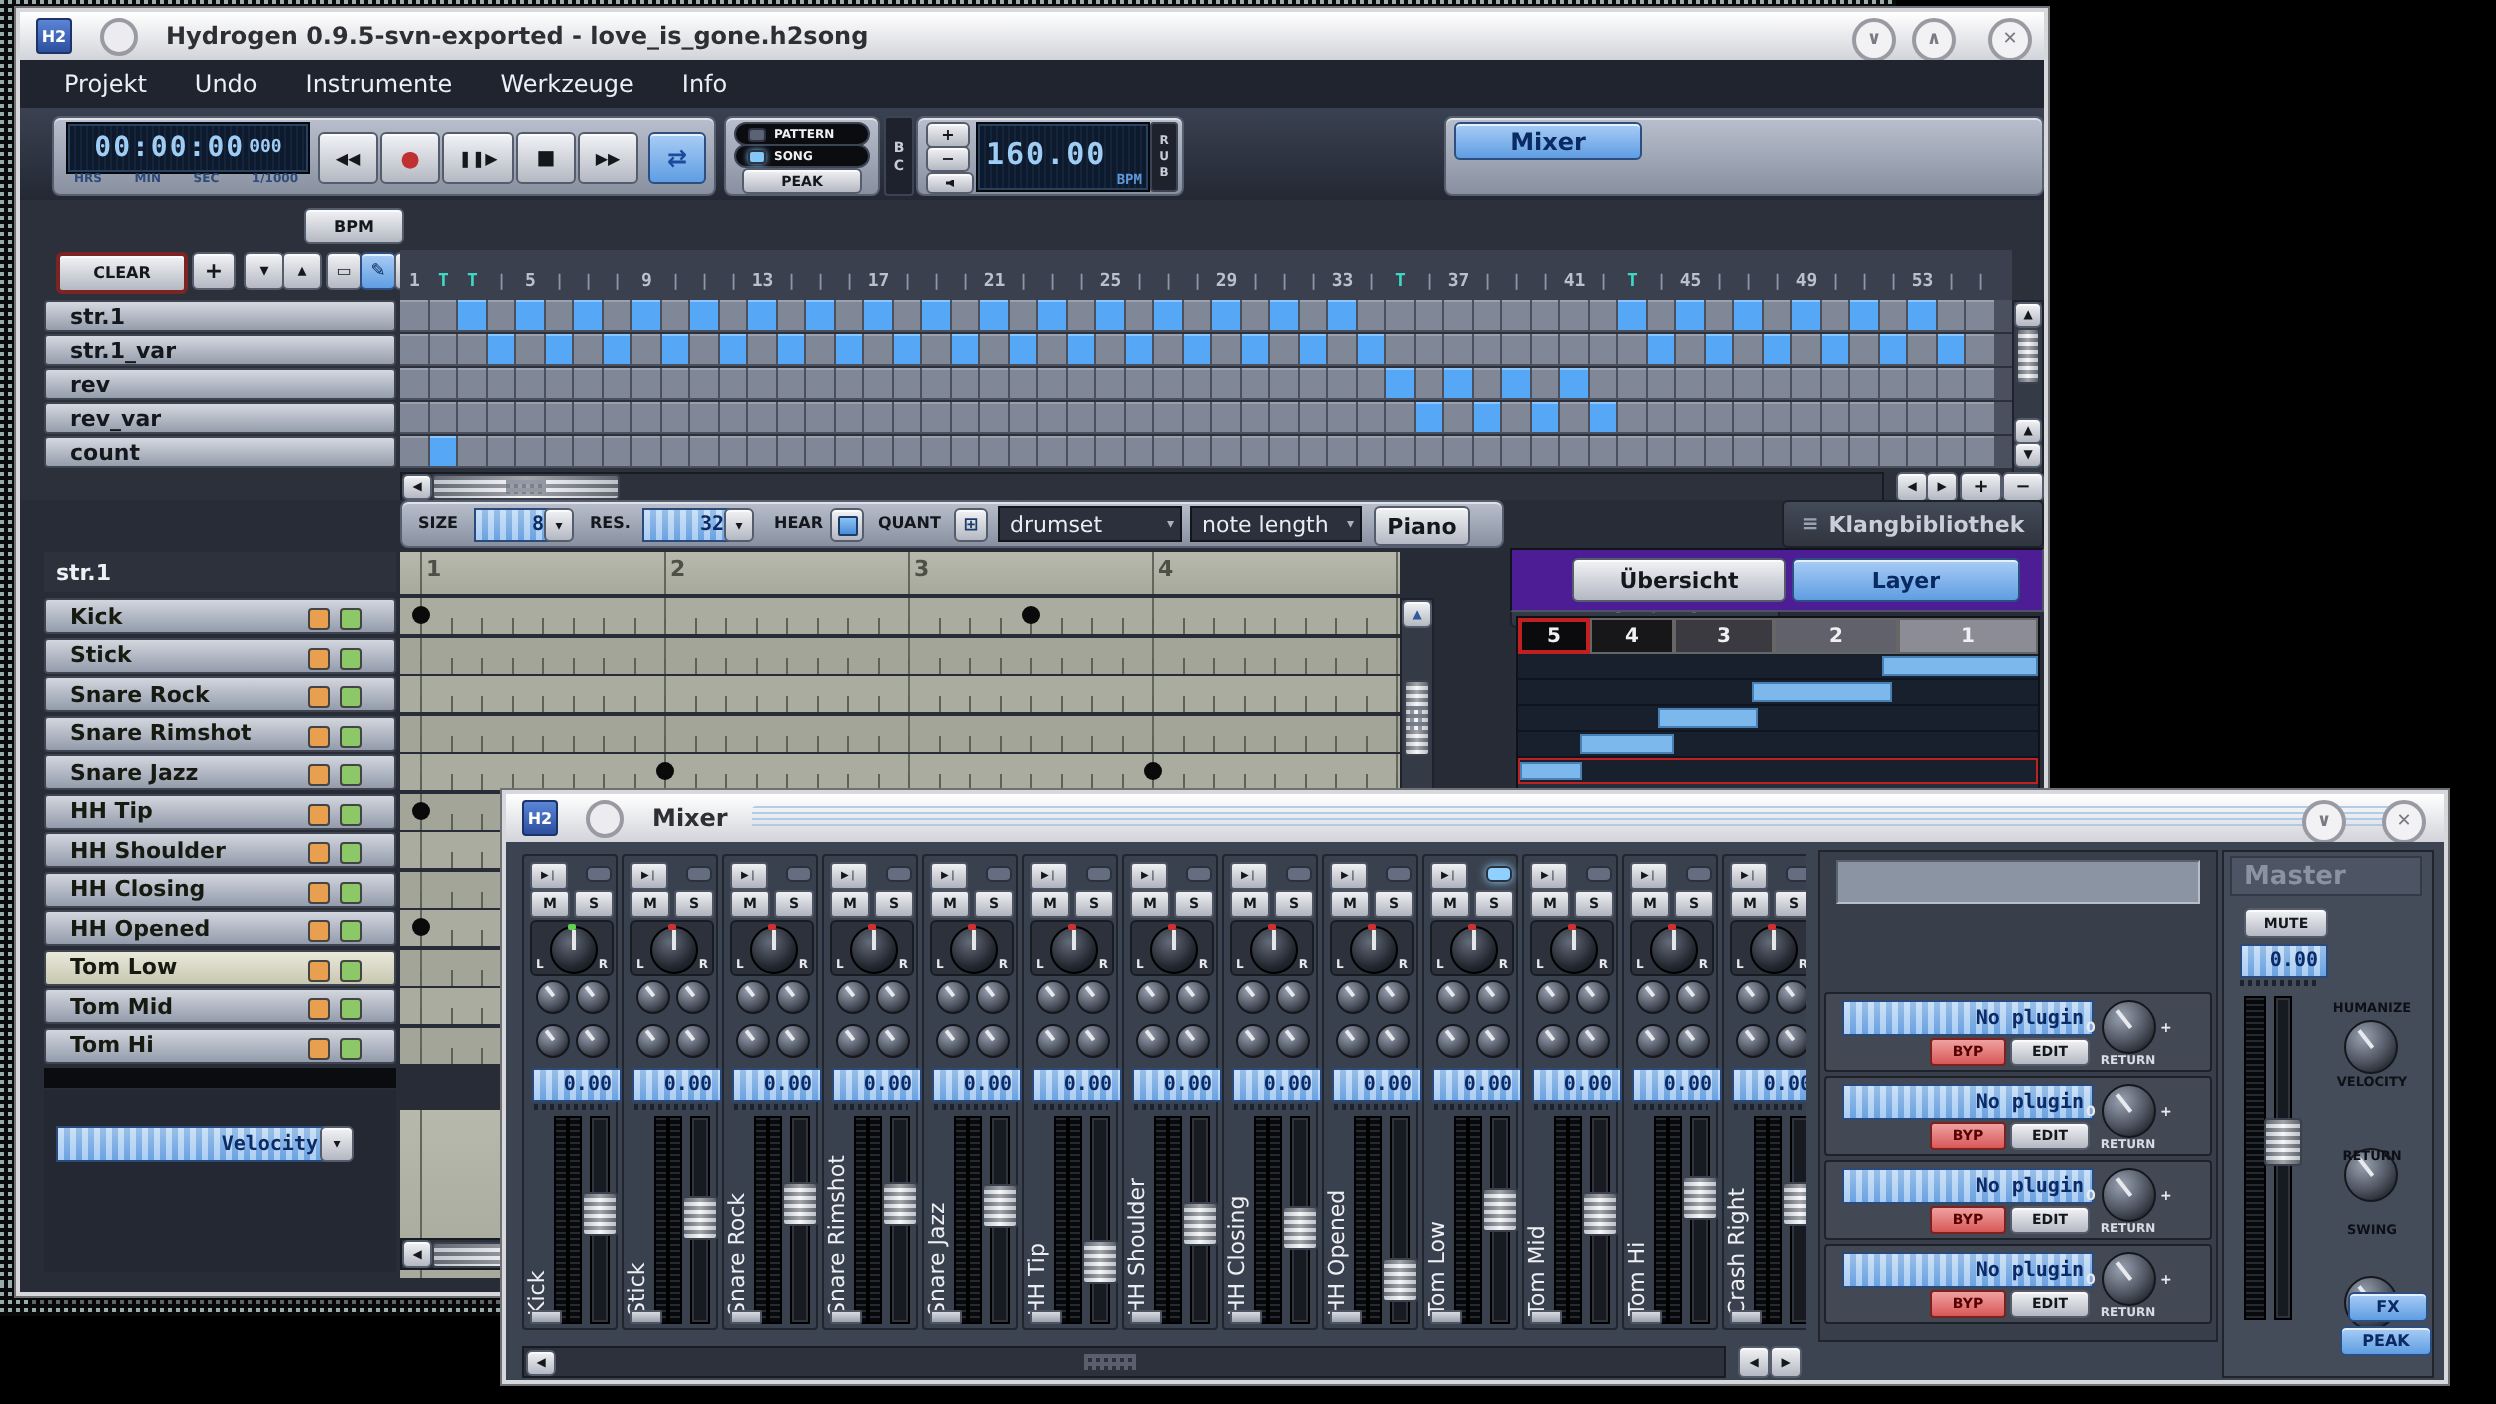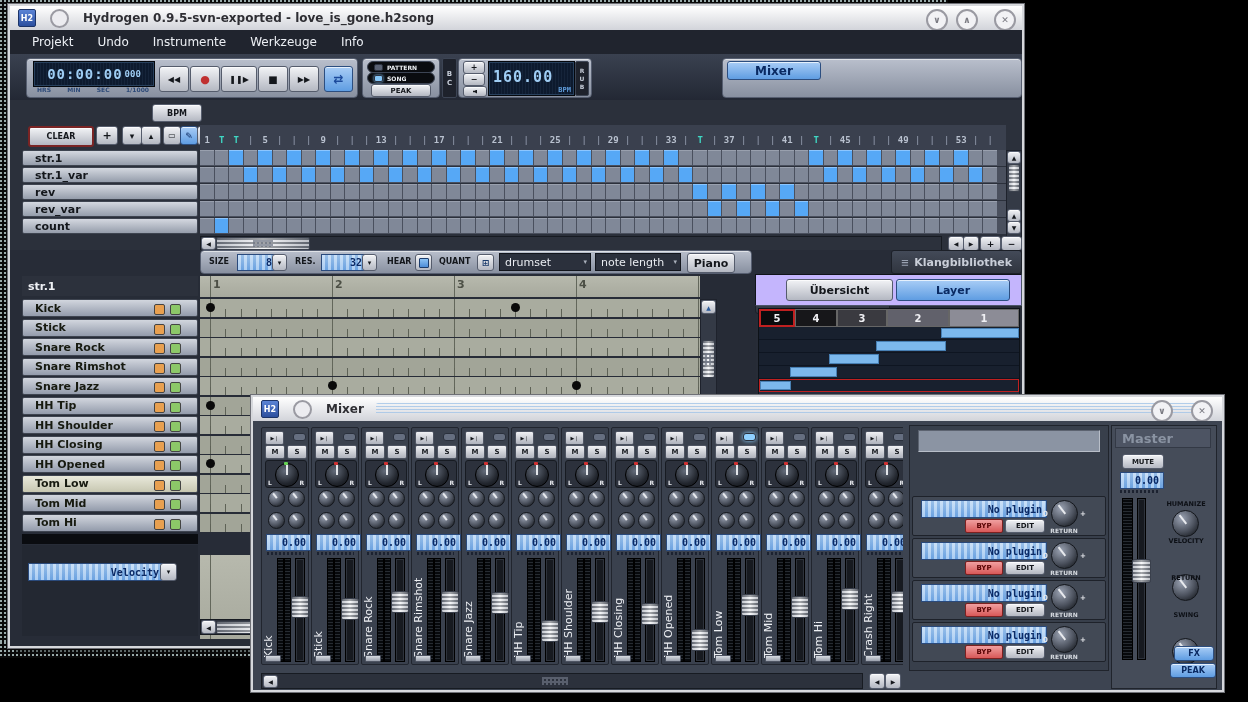--- a/index.html
+++ b/index.html
@@ -30,21 +30,21 @@
   .led.on{background:#85c6f8;box-shadow:0 0 3px #85c6f8;}
   .lcdD{background:#0d1a2e;color:#9fcdf4;font-family:"DejaVu Sans Mono",monospace;font-weight:bold;
     border:1px solid #04070c;box-shadow:inset 0 0 0 1px #28415e;
     background-image:repeating-linear-gradient(90deg,rgba(160,200,255,.06) 0 1px,transparent 1px 3px);}
   .lcdB{color:#0b2a66;font-family:"DejaVu Sans Mono",monospace;font-weight:bold;border:1px solid #2a4a7c;
     overflow:hidden;white-space:nowrap;background:linear-gradient(#a9cdf2,#74aceA);
     background-image:repeating-linear-gradient(90deg,rgba(255,255,255,.4) 0 3px,rgba(40,90,160,.12) 3px 6px),linear-gradient(#a9cdf2,#74acea);
     display:flex;align-items:center;justify-content:flex-end;padding-right:4px;}
   .panelS{background:linear-gradient(#b9bfcc,#8890a0);border:1px solid #565e70;border-radius:4px;
     box-shadow:inset 0 1px 0 rgba(255,255,255,.55);}
-  .inset{background:#c4b5fd;border:1px solid;border-color:#101318 #4c5568 #4c5568 #101318;}
+  .inset{background:#4c1d95;border:1px solid;border-color:#101318 #4c5568 #4c5568 #101318;}
   .vstrip{background:#1e222c;border:1px solid #3c4454;color:#c6ccd8;font-size:7px;font-weight:bold;
     display:flex;flex-direction:column;align-items:center;justify-content:center;gap:1px;border-radius:2px;}
   .knob{border-radius:50%;background:radial-gradient(circle at 35% 30%,#9aa2b2,#4c525e 55%,#23272e 82%);
     border:1px solid #14171c;position:relative;}
   .knob .ptr{position:absolute;left:calc(50% - 1px);bottom:50%;width:2px;height:42%;background:#e8eaee;
     transform-origin:bottom center;transform:rotate(-38deg);}
   .panknob{width:22px;height:22px;border-radius:50%;position:relative;border:1px solid #000;
     background:radial-gradient(circle at 40% 32%,#646c7a,#23272f 62%,#0b0d11);}
   .panknob .ptr{position:absolute;left:calc(50% - 1px);bottom:50%;width:2px;height:45%;background:#e4e6ea;transform-origin:bottom center;}
   .vu{background:#07090c;border:1px solid #000;

